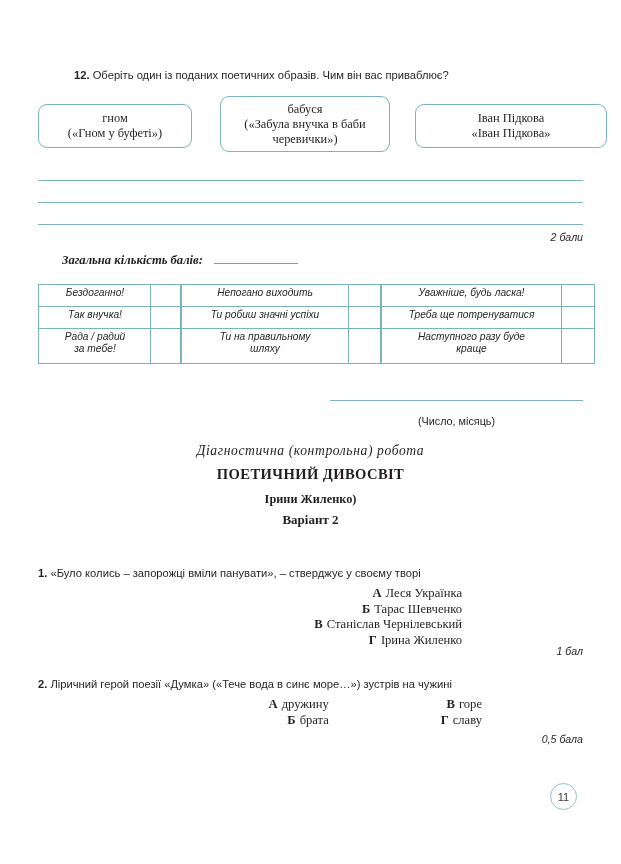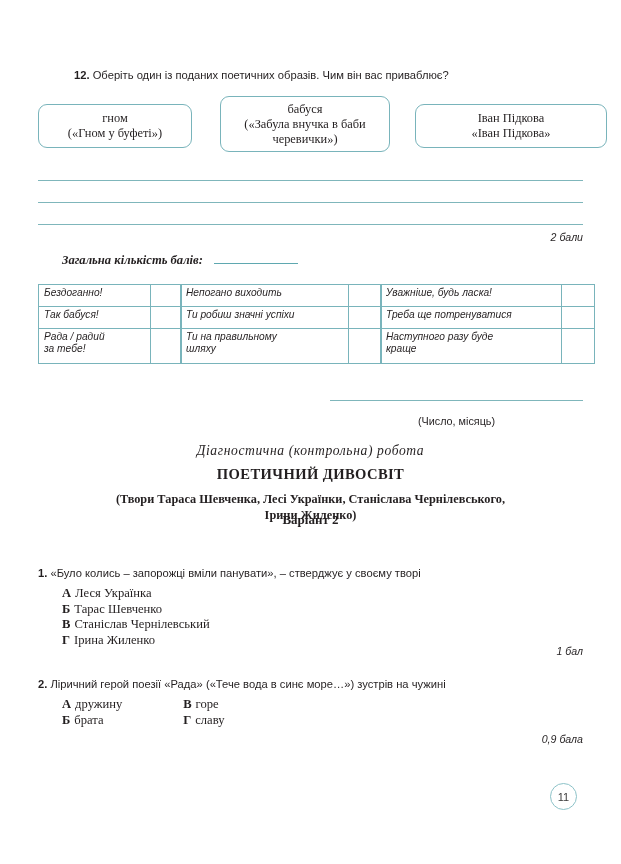--- a/index.html
+++ b/index.html
@@ -113,20 +113,21 @@
   }
   .fb-table {
     position: absolute;
     top: 0;
     border-collapse: collapse;
     table-layout: fixed;
     font-family: "Liberation Sans", sans-serif;
     font-style: italic;
     font-size: 10.2px;
     color: #231f20;
+    text-align: center;
   }
   .fb-table td {
     border: 1px solid #79b4bb;
     padding: 2px 4px 2px 5px;
     vertical-align: top;
     line-height: 12px;
   }
   .fb-table td.check { padding: 0; }
   .fb-1 { left: 0px;   width: 132px; }
   .fb-2 { left: 142px; width: 190px; }
@@ -210,20 +211,21 @@
   .q1 { top: 566px; }
   .q2 { top: 677px; }
 
   .options {
     position: absolute;
     left: 62px;
     font-family: "Liberation Serif", serif;
     font-size: 12.6px;
     line-height: 15.5px;
     color: #231f20;
+    text-align: right;
   }
   .options .opt .letter {
     font-weight: bold;
     margin-right: 4px;
   }
   .q1-options { top: 586px; width: 400px; }
   .q2-options { top: 697px; width: 420px; }
   .q2-options .col {
     display: inline-block;
     vertical-align: top;
@@ -296,21 +298,21 @@
 
   <div class="fb-tables">
 
     <table class="fb-table fb-1">
       <tbody>
           <tr class="r1">
         <td class="c-text">Бездоганно!</td>
         <td class="c-box check"></td>
       </tr>
       <tr class="r2">
-        <td class="c-text">Так бабуся!</td>
+        <td class="c-text">Так внучка!</td>
         <td class="c-box check"></td>
       </tr>
       <tr class="r3">
         <td class="c-text">
           <div>Рада / радий</div>
           <div>за тебе!</div>
         </td>
         <td class="c-box check"></td>
       </tr>
     </tbody>
@@ -357,21 +359,20 @@
       </table>
 
   </div>
 
   <div class="date-rule"></div>
   <div class="date-caption">(Число, місяць)</div>
 
   <div class="work-title wt-kind">Діагностична (контрольна) робота</div>
   <div class="work-title wt-main">ПОЕТИЧНИЙ ДИВОСВІТ</div>
   <div class="work-title wt-sub">
-    <div>(Твори Тараса Шевченка, Лесі Українки, Станіслава Чернілевського,</div>
     <div>Ірини Жиленко)</div>
   </div>
   <div class="work-title wt-variant">Варіант 2</div>
 
   <div class="question q1">
     <span class="qnum">1.</span>
     <span>«Було колись – запорожці вміли панувати», – стверджує у своєму творі</span>
   </div>
   <div class="options q1-options">
     <div class="opt">
@@ -384,37 +385,37 @@
       <span class="letter">В</span><span>Станіслав Чернілевський</span>
     </div>
     <div class="opt">
       <span class="letter">Г</span><span>Ірина Жиленко</span>
     </div>
   </div>
   <div class="points points-1bal">1 бал</div>
 
   <div class="question q2">
     <span class="qnum">2.</span>
-    <span>Ліричний герой поезії «Рада» («Тече вода в синє море…») зустрів на чужині</span>
+    <span>Ліричний герой поезії «Думка» («Тече вода в синє море…») зустрів на чужині</span>
   </div>
   <div class="options q2-options">
     <div class="col col-a">
       <div class="opt">
         <span class="letter">А</span><span>дружину</span>
       </div>
       <div class="opt">
         <span class="letter">Б</span><span>брата</span>
       </div>
     </div>
     <div class="col col-b">
       <div class="opt">
         <span class="letter">В</span><span>горе</span>
       </div>
       <div class="opt">
         <span class="letter">Г</span><span>славу</span>
       </div>
     </div>
   </div>
-  <div class="points points-05bal">0,9 бала</div>
+  <div class="points points-05bal">0,5 бала</div>
 
   <div class="page-number">11</div>
 
 </div>
 
 </body></html>

